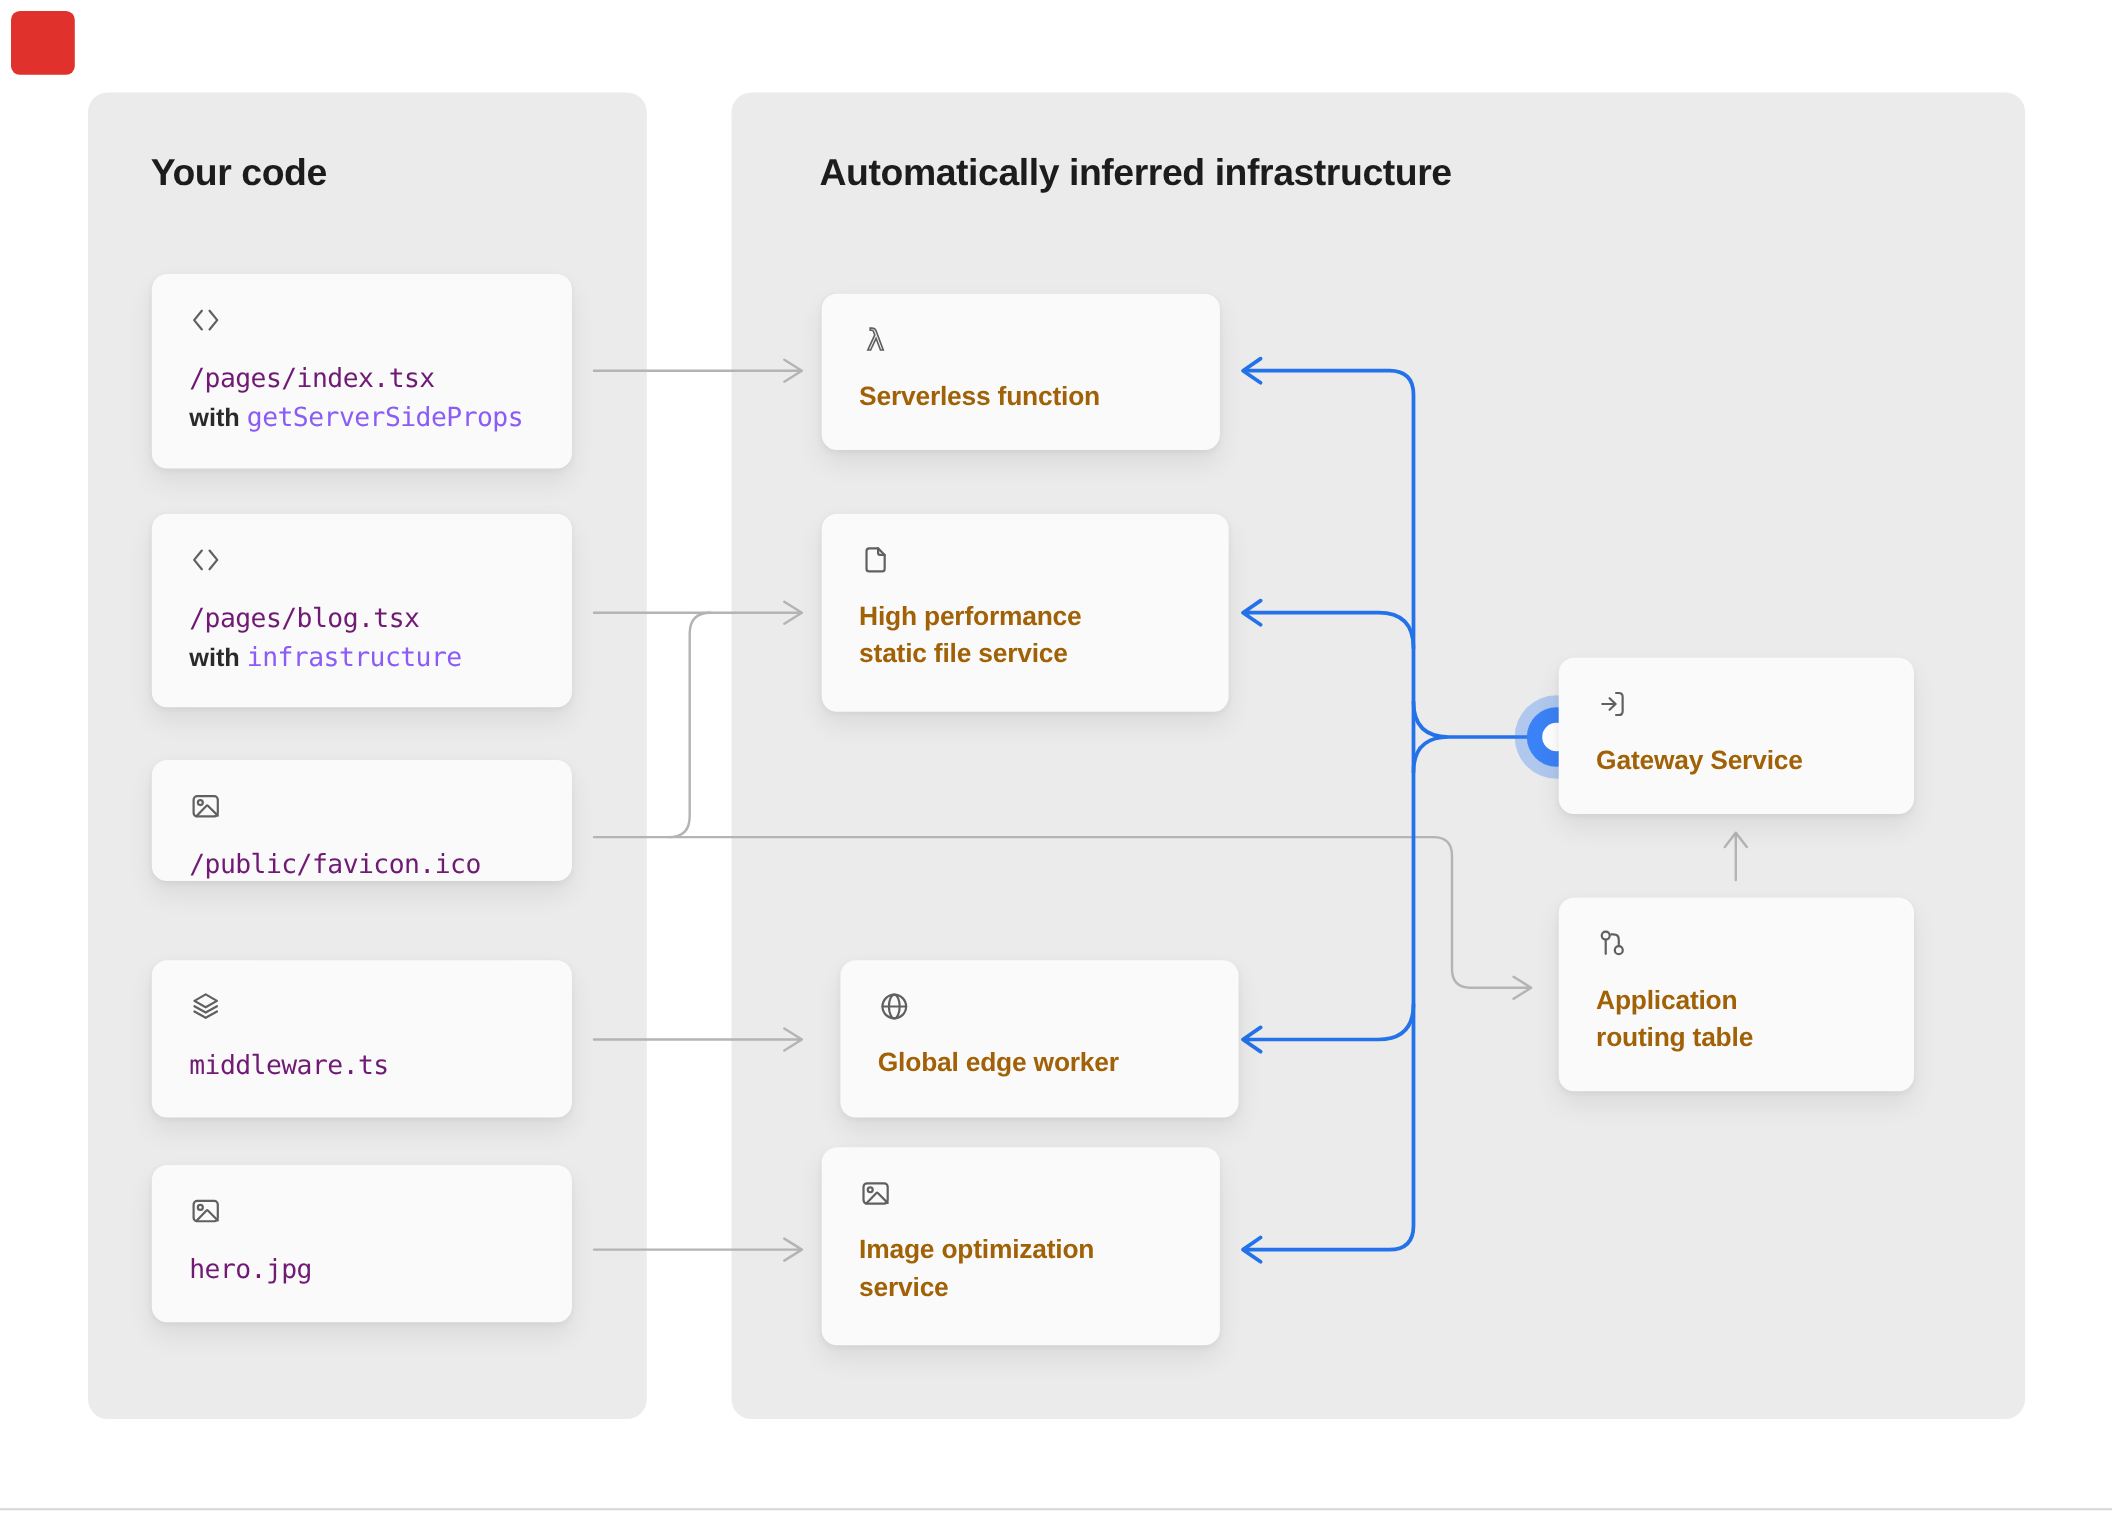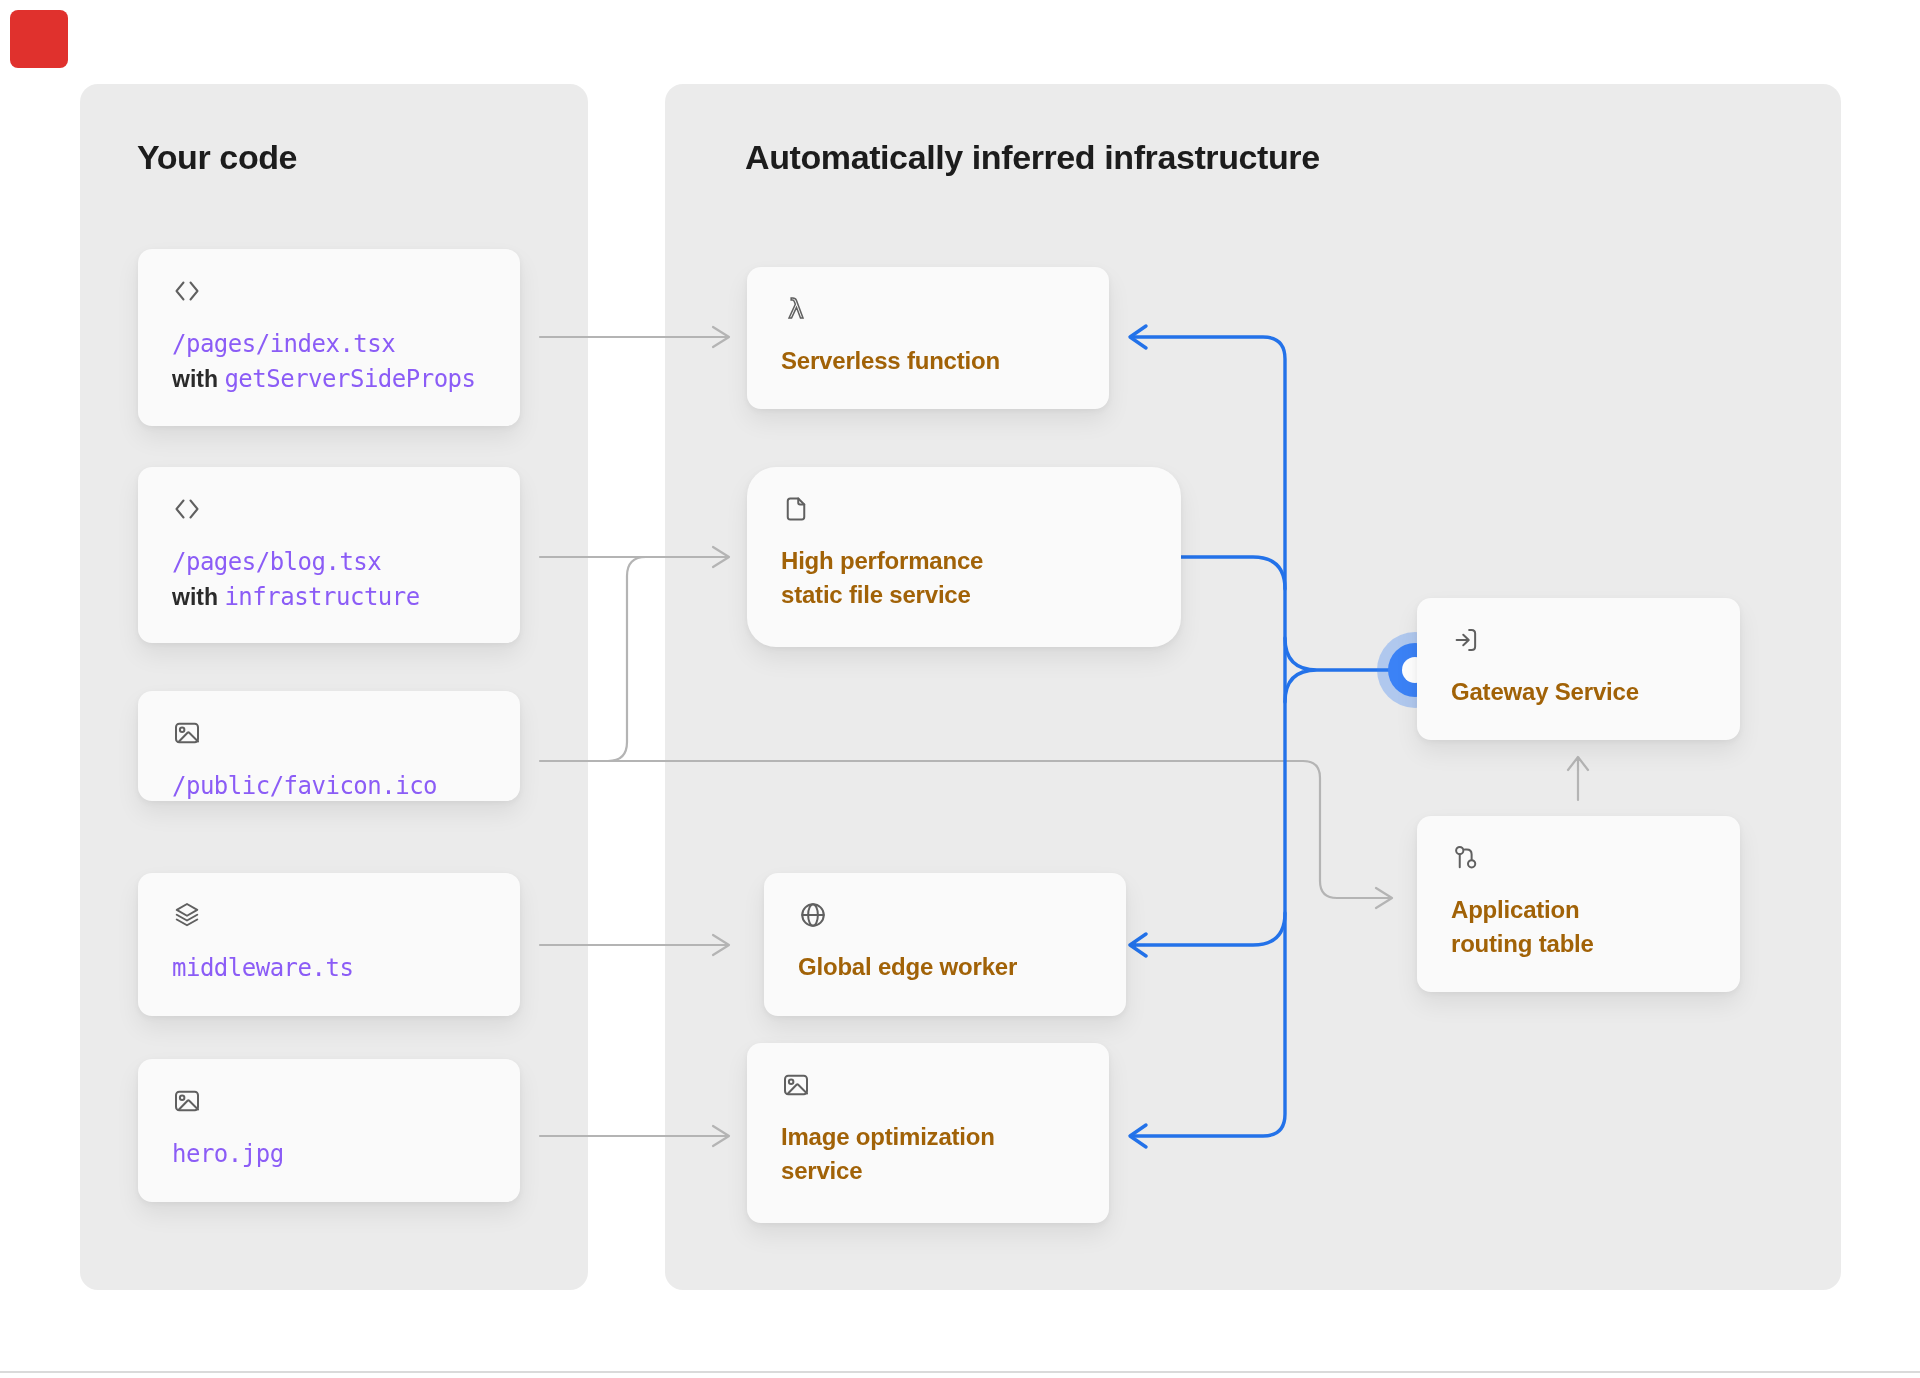--- a/index.html
+++ b/index.html
@@ -8,35 +8,35 @@
   .panel{position:absolute;background:#ebebeb;border-radius:18px;}
   #left-panel{left:80px;top:84px;width:508px;height:1206px;}
   #right-panel{left:665px;top:84px;width:1176px;height:1206px;}
   .panel-title{position:absolute;font-size:34px;font-weight:700;color:#1c1c1c;letter-spacing:-.4px;}
   #left-title{left:137px;top:138px;}
   #right-title{left:745px;top:138px;}
   .card{position:absolute;background:#fafafa;border-radius:14px;
         box-shadow:0 12px 24px rgba(0,0,0,.07),0 2px 6px rgba(0,0,0,.05);
         padding:27px 34px;box-sizing:border-box;}
   .icon{display:block;width:30px;height:30px;}
-  .mono-line{font-family:"DejaVu Sans Mono",monospace;font-size:24px;color:#8b5cf6;
+  .mono-line{font-family:"DejaVu Sans Mono",monospace;font-size:24px;color:#701a75;
              margin-top:24px;white-space:nowrap;letter-spacing:-.5px;}
   .with-line{margin-top:7px;white-space:nowrap;}
   .with-word{font-weight:700;font-size:23px;color:#2a2a2a;}
   .with-fn{font-family:"DejaVu Sans Mono",monospace;font-size:24px;color:#8b5cf6;letter-spacing:-.5px;}
   .svc-label{font-weight:700;font-size:24px;color:#a16207;line-height:1.42;margin-top:20px;letter-spacing:-.2px;}
   
   #card-index{left:138px;top:249px;width:382px;height:177px;}
   #card-blog{left:138px;top:467px;width:382px;height:176px;}
   #card-favicon{left:138px;top:691px;width:382px;height:110px;}
   #card-middleware{left:138px;top:873px;width:382px;height:143px;}
   #card-hero{left:138px;top:1059px;width:382px;height:143px;}
   
   #card-serverless{left:747px;top:267px;width:362px;height:142px;}
-  #card-static{left:747px;top:467px;width:434px;height:180px;border-radius:29px;}
+  #card-static{left:747px;top:467px;width:370px;height:180px;}
   #card-edge{left:764px;top:873px;width:362px;height:143px;}
   #card-imageopt{left:747px;top:1043px;width:362px;height:180px;}
   #card-gateway{left:1417px;top:598px;width:323px;height:142px;}
   #card-routing{left:1417px;top:816px;width:323px;height:176px;}
   #card-static .svc-label,#card-imageopt .svc-label{max-width:240px;}
   #card-routing .svc-label{max-width:175px;}
   #connector-layer{position:absolute;left:0;top:0;pointer-events:none;}
   #red-corner-badge{position:absolute;left:10px;top:10px;width:58px;height:58px;
                     background:#e0312d;border-radius:8px;}
   #bottom-divider{position:absolute;left:0;top:1371px;width:1920px;height:2px;background:#dadada;}

